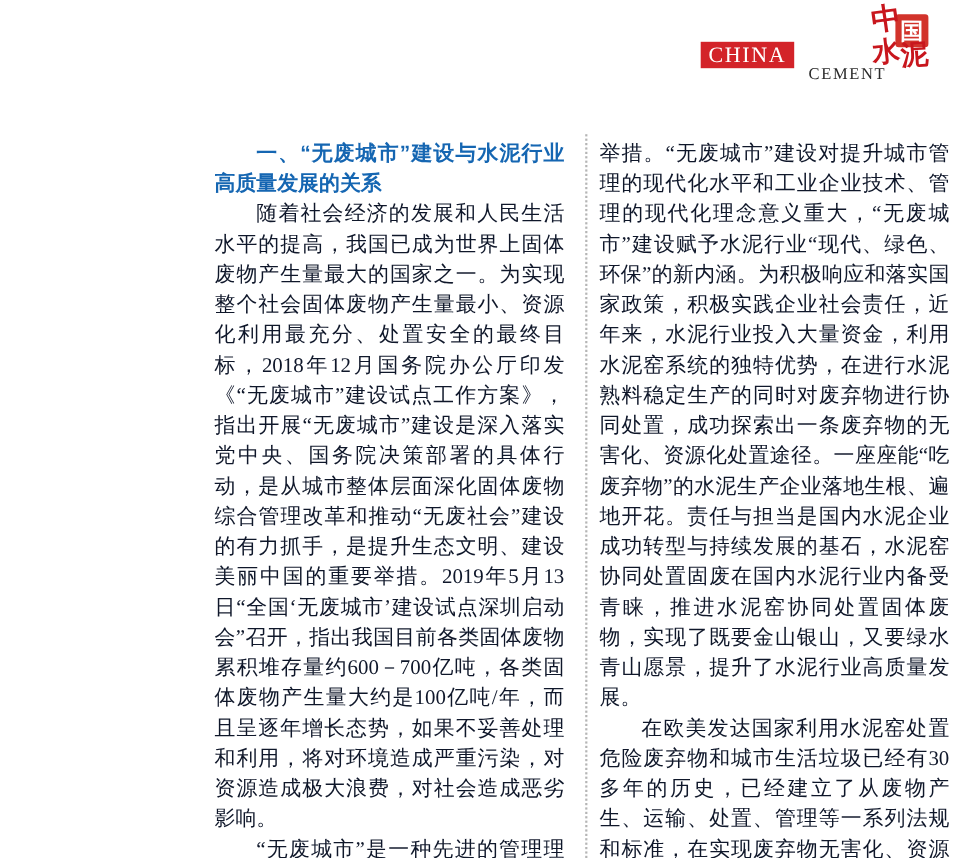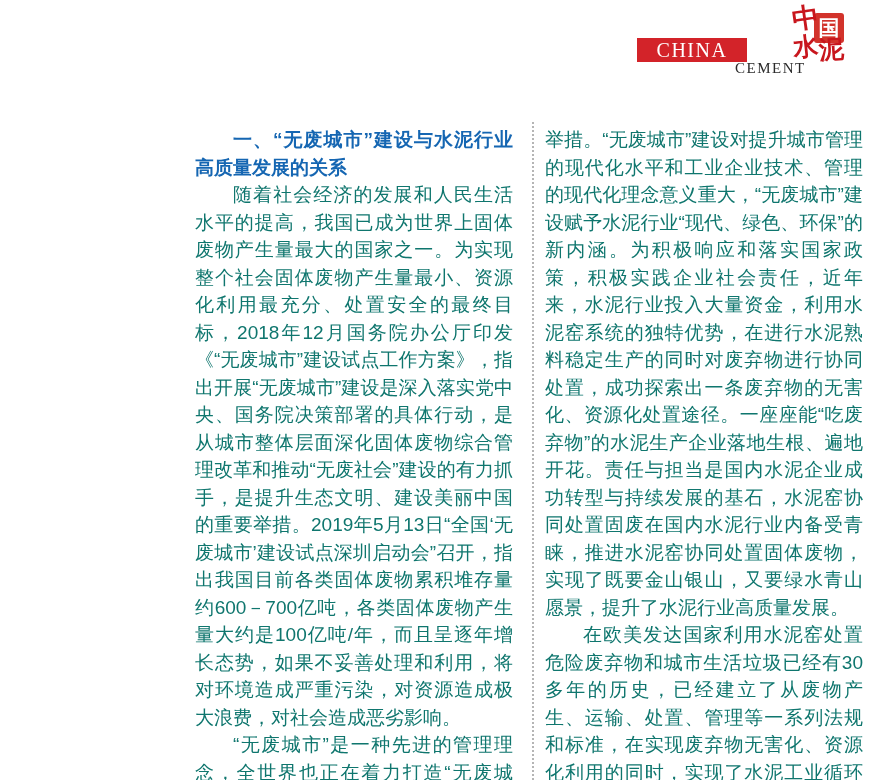--- a/index.html
+++ b/index.html
@@ -12,21 +12,21 @@
   .page {
     position: relative;
     width: 890px; height: 780px;
     background: #ffffff;
     overflow: hidden;
   }
 
   
   .brand-box {
     position: absolute; left: 637px; top: 38px;
-    width: 110px; height: 24px;
+    width: 85px; height: 24px;
     background: #d32329;
     display: flex; align-items: center; justify-content: center;
   }
   .brand-box span {
     color: #ffffff;
     font-family: "Liberation Serif", "DejaVu Serif", serif;
     font-size: 20px; letter-spacing: 1.5px; line-height: 1;
   }
   .brand-suffix {
     position: absolute; left: 735px; top: 60px;
@@ -73,21 +73,21 @@
     height: 658px; width: 0;
     border-left: 2px dotted #b5b5b5;
   }
   .col p, .col h2 {
     margin: 0;
     font-size: 19px;
     line-height: 27.5px;
     text-align: justify;
     font-weight: normal;
   }
-  .col p  { color: #0f766e; text-indent: 2em; }
+  .col p  { color: #0f172a; text-indent: 2em; font-family: Liberation Serif, serif; }
   .col h2 { color: #1566b2; text-indent: 2em; font-weight: bold; }
   .col .no-indent { text-indent: 0; }
 </style>
 </head>
 <body>
 
 <div class="page">
 
   <div class="brand-box">
     <span>CHINA</span>

